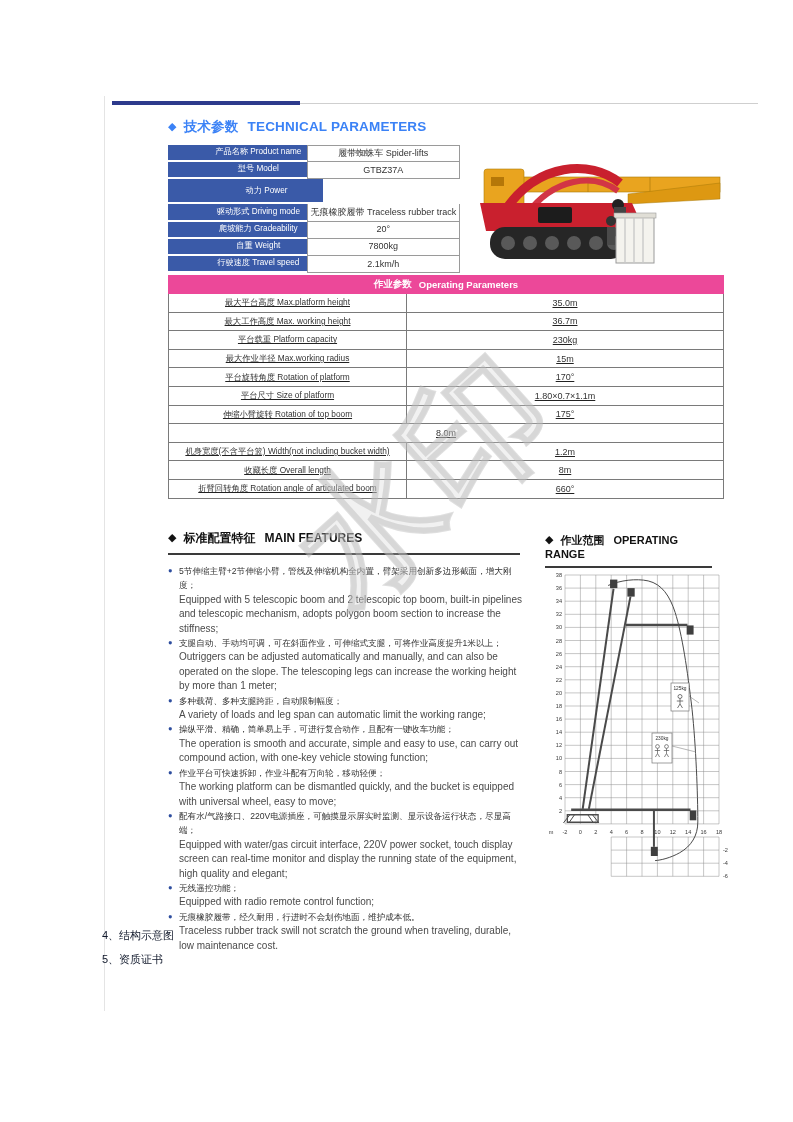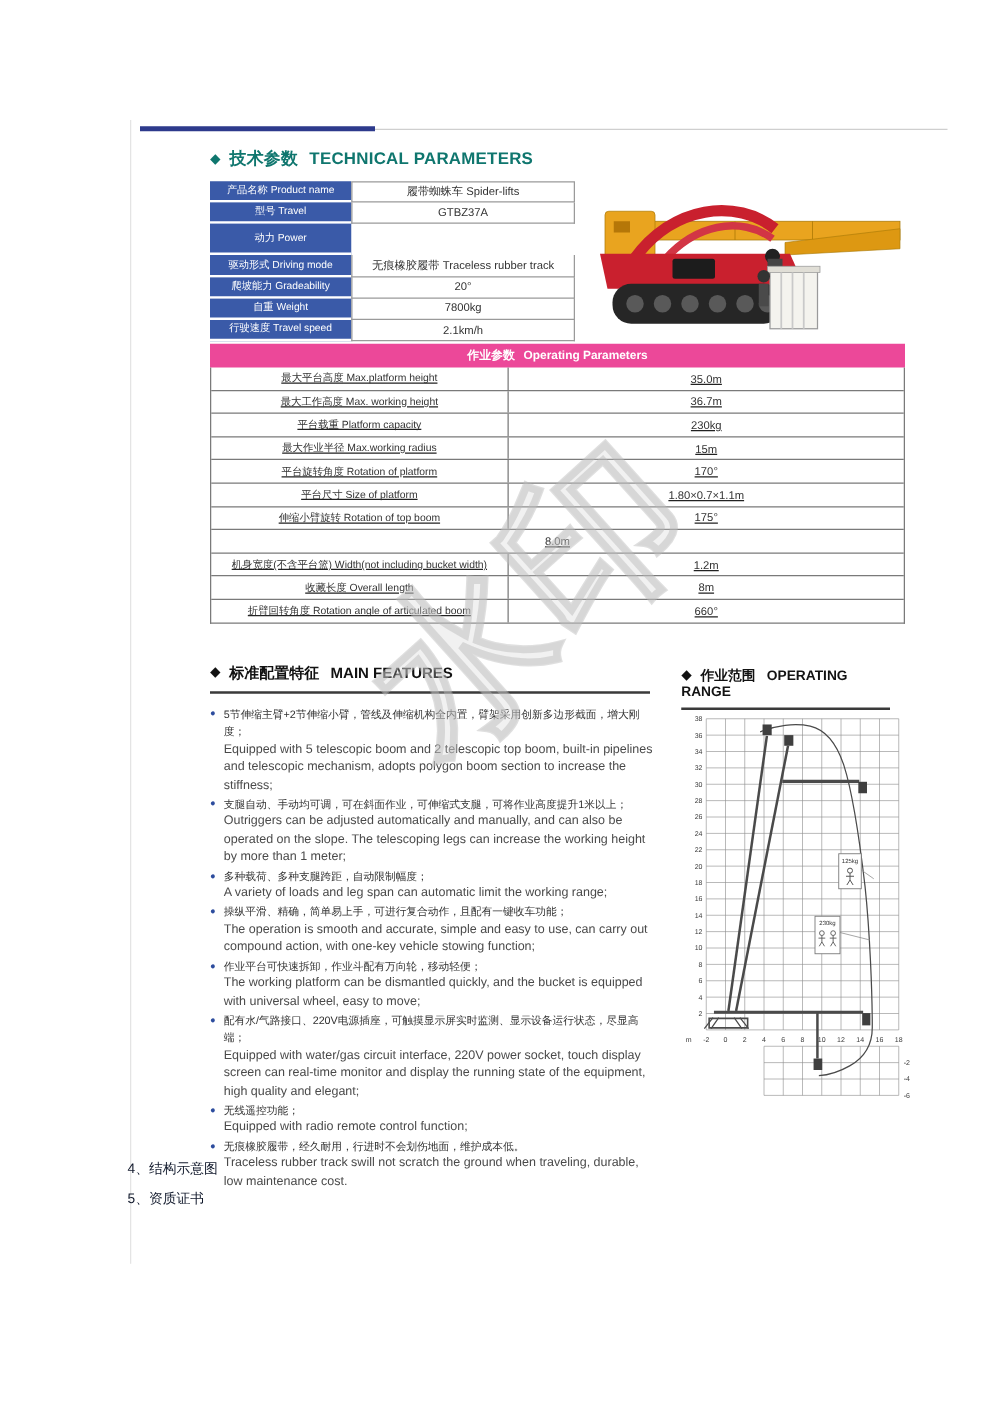--- a/index.html
+++ b/index.html
@@ -2,31 +2,31 @@
 <html><head>
 <meta charset="utf-8">
 <style>
   html,body{margin:0;padding:0;background:#fff;}
   .page{position:relative;width:793px;height:1122px;background:#ffffff;overflow:hidden;
         font-family:"Liberation Sans","DejaVu Sans",sans-serif;color:#222;}
   .leftline{position:absolute;left:104px;top:96px;width:1px;height:915px;background:#e4e4e4;}
   .toprule-navy{position:absolute;left:112px;top:101px;width:188px;height:4px;background:#2d3a8c;}
   .toprule-gray{position:absolute;left:300px;top:103px;width:458px;height:1px;background:#cfcfcf;}
 
-  .h1{position:absolute;left:168px;top:118px;font-size:13.5px;font-weight:bold;color:#0f766e;letter-spacing:.2px;}
+  .h1{position:absolute;left:168px;top:118px;font-size:13.5px;font-weight:bold;color:#3b82f6;letter-spacing:.2px;}
   .h1 .dia,.h2 .dia{font-size:11px;margin-right:7px;position:relative;top:-1px;}
   .h1 .en,.h2 .en{margin-left:9px;}
 
   
   .tech-wrap{position:absolute;left:168px;top:145px;width:556px;height:128px;}
   .t1{width:292px;}
   .t1-row{display:flex;height:17.2px;}
   .t1-row.tall{height:25px;gap:26px;}
   .t1-label{width:113px;background:#3a5aa8;color:#fff;font-size:8.2px;display:flex;align-items:center;
-            justify-content:center;text-align:center;border-bottom:2px solid #fff;line-height:1.05;}
+            justify-content:center;text-align:center;border-bottom:2px solid #fff;line-height:1.05;padding-left:42px;}
   .t1-value{width:177px;font-size:9px;color:#333;display:flex;align-items:center;justify-content:center;
             text-align:center;border:solid #9a9a9a;border-width:0 1px 1px 1px;white-space:pre-line;line-height:1.2;}
   .t1-row:first-child .t1-value{border-top:1px solid #9a9a9a;}
   .machine{position:absolute;left:300px;top:2px;}
 
   .banner{position:absolute;left:168px;top:275px;width:556px;height:19px;background:#ec4899;color:#fff;
           font-size:9.5px;font-weight:bold;display:flex;align-items:center;justify-content:center;gap:7px;}
 
   .t2{position:absolute;left:168px;top:294px;width:554px;border:1px solid #7a7a7a;border-top:none;}
   .t2-row{display:flex;height:17.6px;border-bottom:1px solid #7a7a7a;text-decoration:underline;}
@@ -67,21 +67,21 @@
     <span class="dia">◆</span><span>技术参数</span><span class="en">TECHNICAL PARAMETERS</span>
   </div>
 
   <div class="tech-wrap">
     <div class="t1">
       <div class="t1-row">
           <div class="t1-label">产品名称 Product name</div>
           <div class="t1-value">履带蜘蛛车 Spider-lifts</div>
         </div>
       <div class="t1-row">
-          <div class="t1-label">型号 Travel</div>
+          <div class="t1-label">型号 Model</div>
           <div class="t1-value">GTBZ37A</div>
         </div>
       <div class="t1-row tall">
           <div class="t1-label">动力 Power</div>
         </div>
       <div class="t1-row">
           <div class="t1-label">驱动形式 Driving mode</div>
           <div class="t1-value">无痕橡胶履带 Traceless rubber track</div>
         </div>
       <div class="t1-row">

